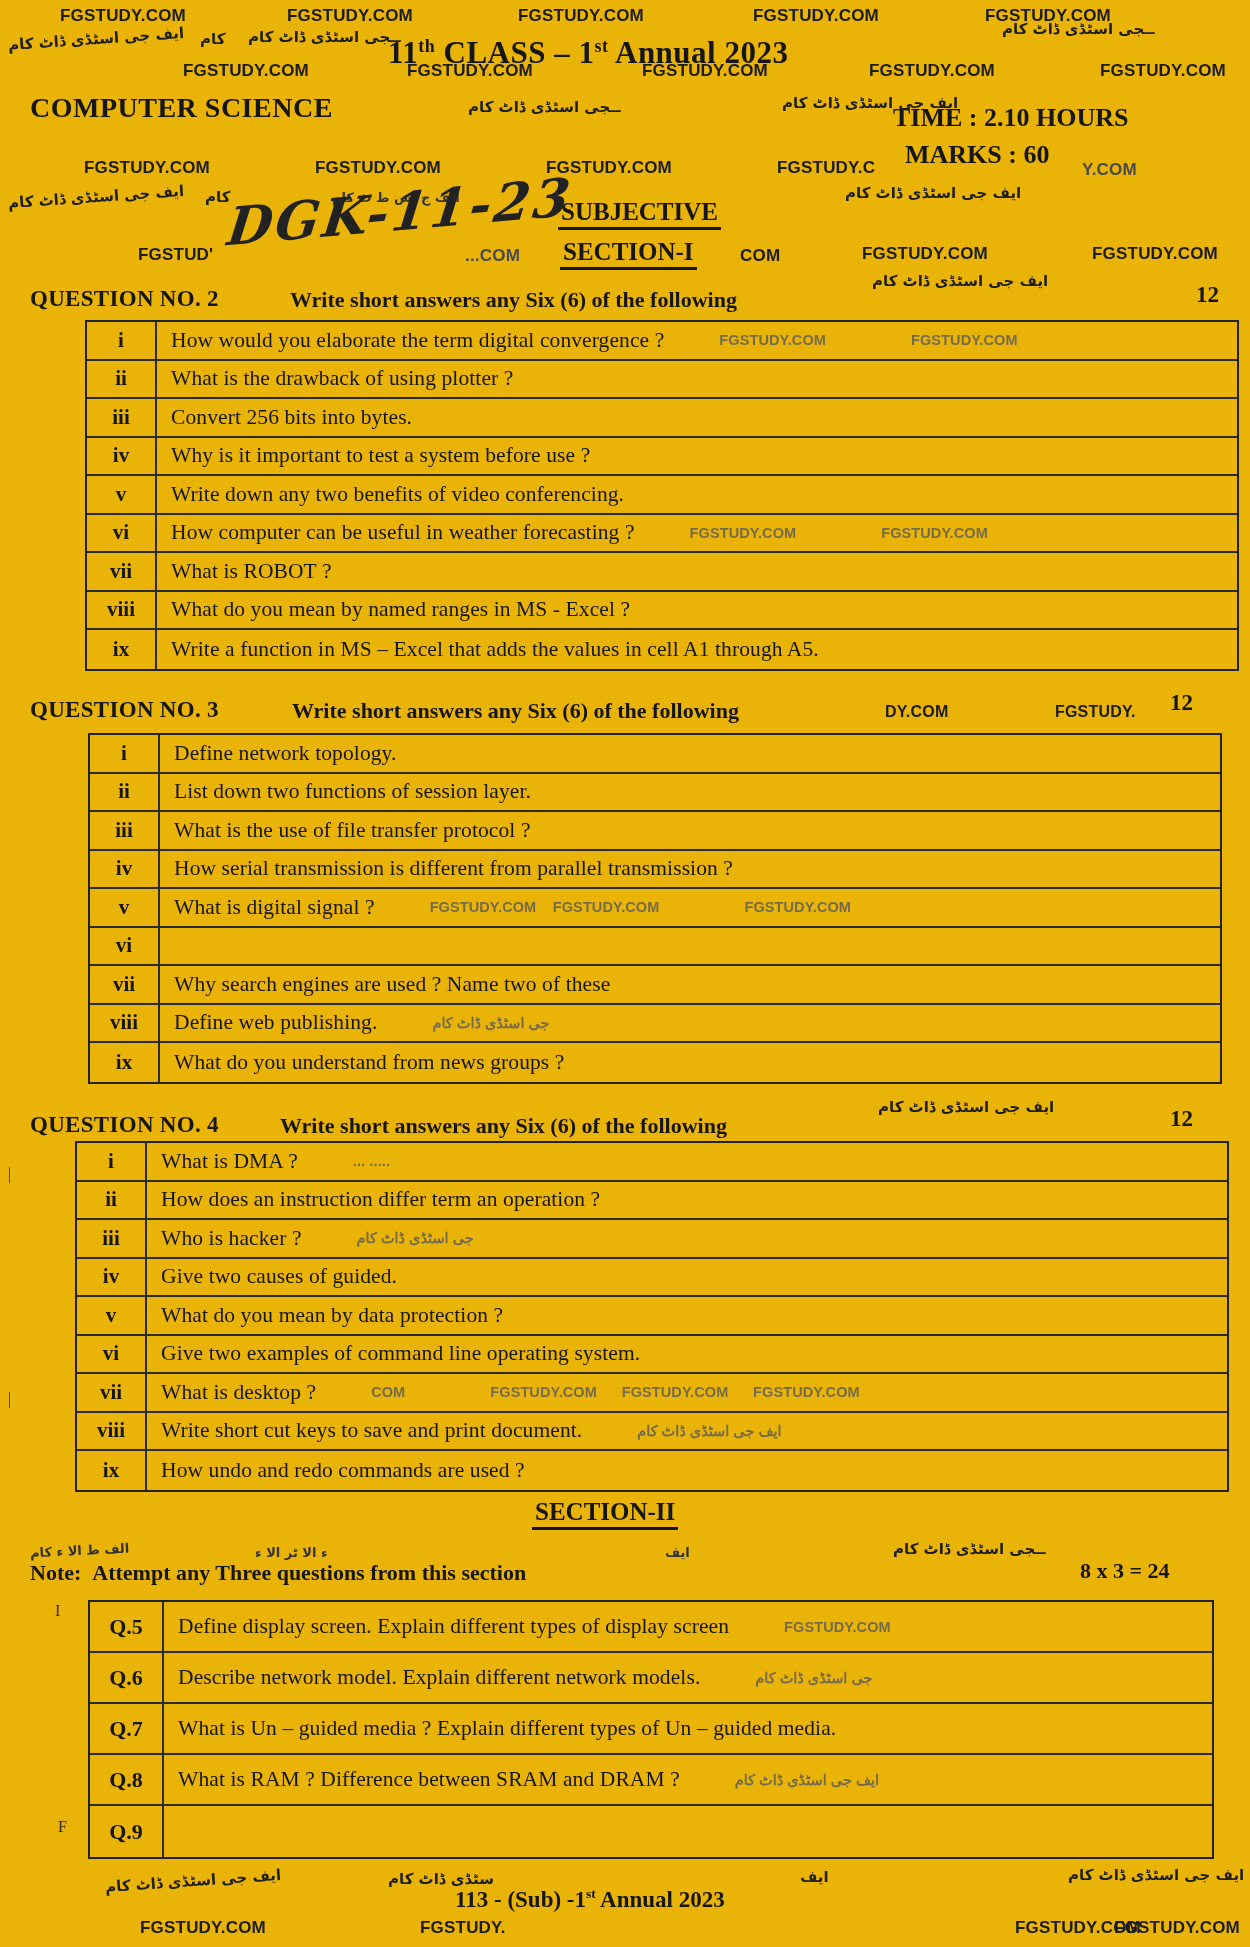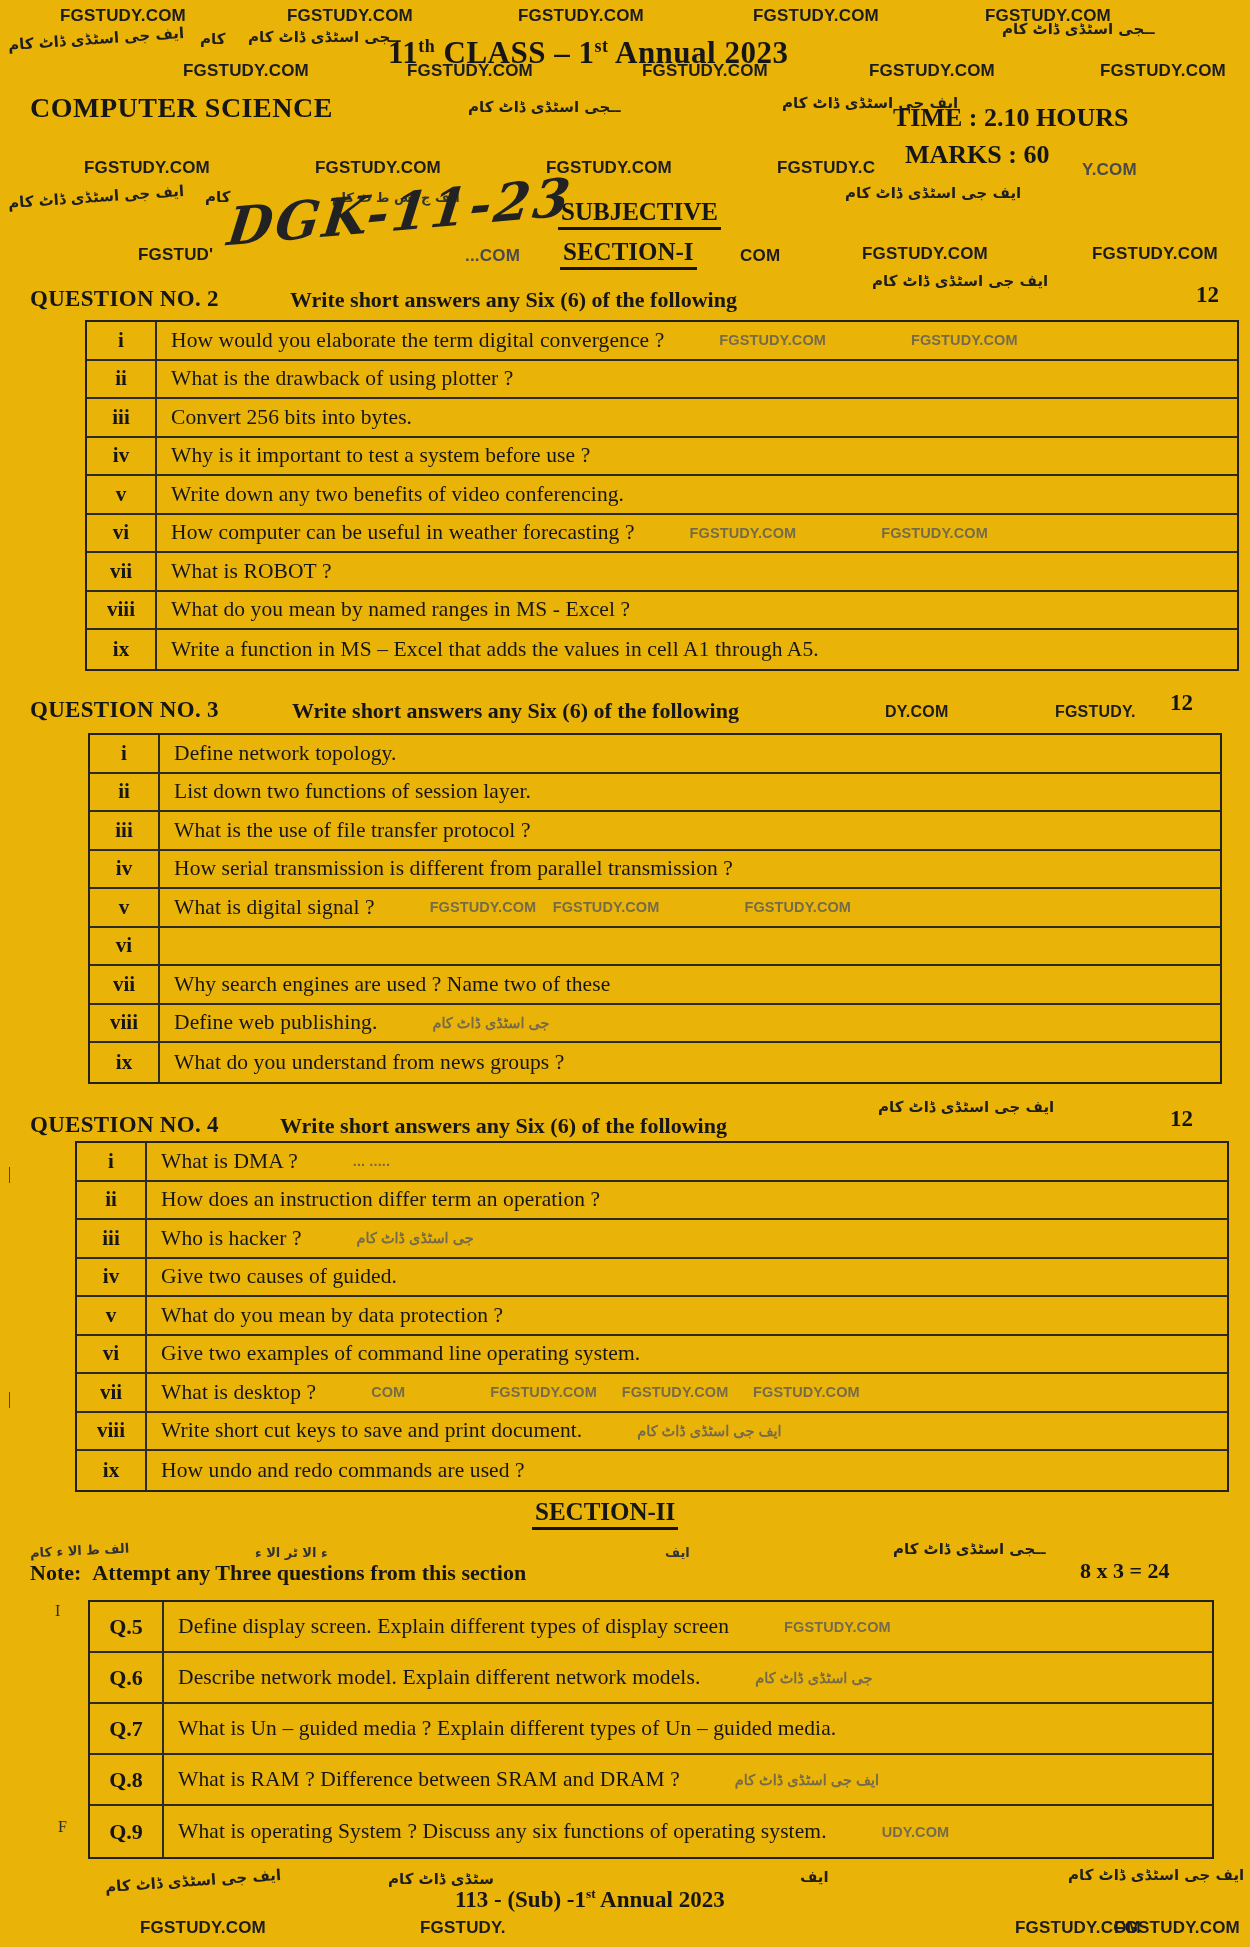--- a/index.html
+++ b/index.html
@@ -397,25 +397,20 @@
         <div class="qno">Q.8</div>
         <div class="qtext">
           <span>What is RAM ? Difference between SRAM and DRAM ?</span>
           <span class="rwm">ایف جی اسٹڈی ڈاٹ کام</span>
           <span class="rwm rwm2"></span>
         </div>
       </div>
 
       <div class="qrow">
         <div class="qno">Q.9</div>
-        <div class="qtext">
-          <span>What is operating System ? Discuss any six functions of operating system.</span>
-          <span class="rwm">UDY.COM</span>
-          <span class="rwm rwm2"></span>
-        </div>
       </div>
     </div>
 
   <span class="abs urdu" style="left:105px;top:1872px;transform:rotate(-4deg)">ایف جی اسٹڈی ڈاٹ کام</span>
   <span class="abs urdu" style="left:388px;top:1870px">سٹڈی ڈاٹ کام</span>
   <span class="abs urdu" style="left:800px;top:1868px">ایف</span>
   <span class="abs urdu" style="left:1068px;top:1866px">ایف جی اسٹڈی ڈاٹ کام</span>
   <span class="abs" style="left:455px;top:1886px;font-size:23px;font-weight:bold"><span>113 - (Sub) -1</span><span class="sup">st</span><span> Annual 2023</span></span>
 
   <span class="abs wm" style="left:140px;top:1918px">FGSTUDY.COM</span>

